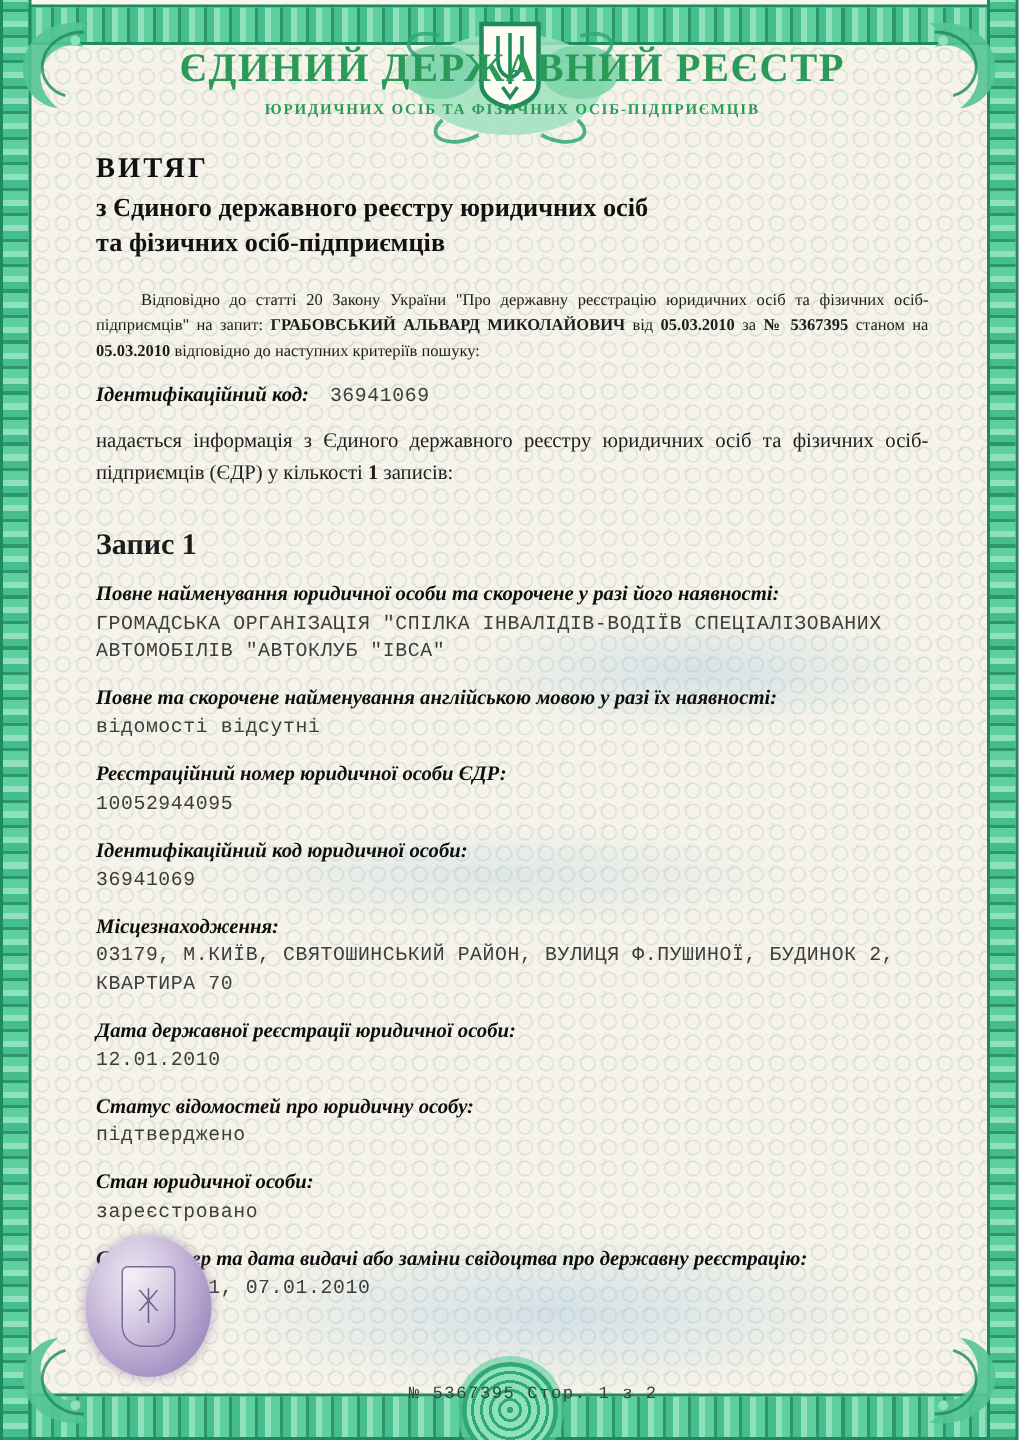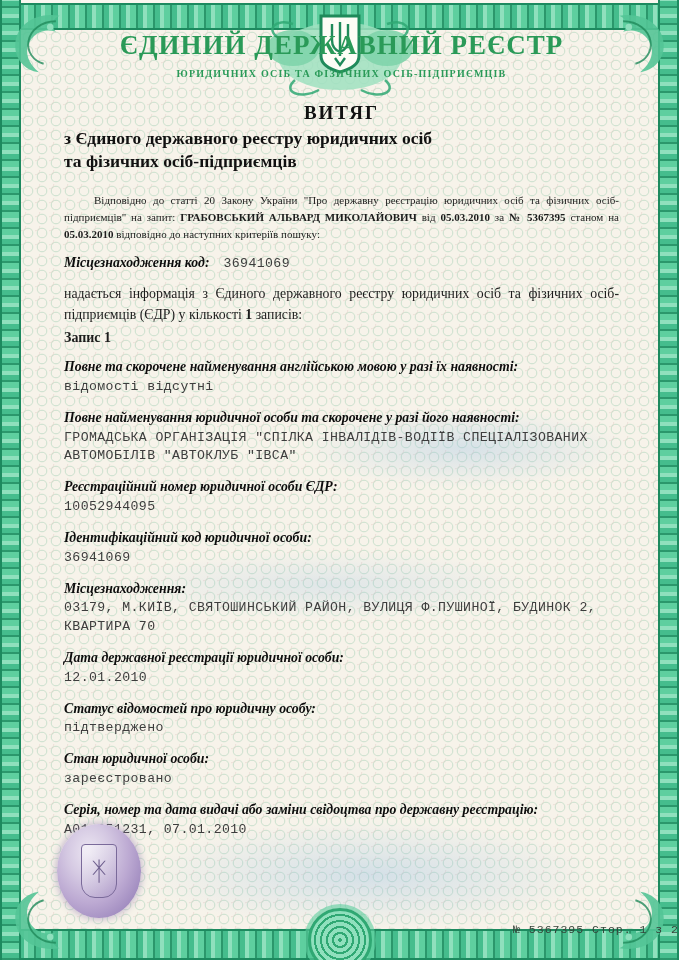--- a/index.html
+++ b/index.html
@@ -74,34 +74,34 @@
     color:#706190;font-size:26px;font-family:"DejaVu Sans", sans-serif;
   }
   
   .content{position:absolute;left:64px;right:60px;top:30px;z-index:3;}
   .header-row{display:flex;justify-content:space-between;align-items:baseline;margin-top:22px;padding-left:40px;padding-right:18px;}
   .series{font-size:15px;color:#2f9e60;letter-spacing:.5px;}
   .cert-no{font-family:"Liberation Sans", sans-serif;font-size:17px;font-weight:600;color:#222;}
   .cert-no .no-sign{color:#587a68;font-weight:400;}
   .reg-title{text-align:center;font-size:27px;font-weight:bold;color:#2a9a58;letter-spacing:1px;}
   .reg-sub{margin-top:7px;text-align:center;font-size:10px;font-weight:bold;color:#2a9a58;letter-spacing:1.2px;}
-  .doc-title{margin-top:23px;text-align:center;font-size:19px;font-weight:bold;letter-spacing:2px;color:#111;}
+  .doc-title{margin-top:23px;text-align:left;font-size:19px;font-weight:bold;letter-spacing:2px;color:#111;}
   .doc-sub{margin-top:3px;font-size:17.5px;font-weight:bold;line-height:1.32;color:#111;}
   .intro{margin-top:19px;font-size:11px;line-height:1.52;text-align:justify;text-indent:30px;}
   .intro b{font-weight:bold;}
   .search-line{margin-top:13px;display:flex;align-items:baseline;gap:14px;}
   .f-label{font-weight:bold;font-style:italic;font-size:13.8px;color:#0d0d0d;}
   .mono{font-family:"Liberation Mono","DejaVu Sans Mono",monospace;font-size:13.2px;color:#3d3d3d;letter-spacing:.4px;}
   .info{margin-top:13px;font-size:13.8px;line-height:1.5;text-align:justify;}
-  .record{margin-top:4px;font-weight:bold;font-size:14px;}
+  .record{margin-top:26px;font-weight:bold;font-size:20px;}
   .field{margin-top:12.5px;}
   .field .f-label{display:block;line-height:1.25;}
   .field .f-value{display:block;margin-top:2.5px;line-height:1.4;max-width:535px;white-space:pre-wrap;}
   .footer{
-    position:absolute;left:0;right:0;bottom:24px;z-index:3;text-align:right;padding-left:32px;
+    position:absolute;left:0;right:0;bottom:24px;z-index:3;text-align:center;padding-left:32px;
     font-family:"Liberation Mono","DejaVu Sans Mono",monospace;font-size:11.5px;color:#35443a;letter-spacing:1px;
   }
 </style>
 </head>
 <body>
 
 <div class="page">
 
   <div class="paper"></div>
   <div class="wash wash-1"></div>
@@ -168,37 +168,37 @@
 
     <div class="doc-title">ВИТЯГ</div>
     <div class="doc-sub">
       <div>з Єдиного державного реєстру юридичних осіб</div>
       <div>та фізичних осіб-підприємців</div>
     </div>
 
     <div class="intro"><span>Відповідно до статті 20 Закону України "Про державну реєстрацію юридичних осіб та фізичних осіб-підприємців" на запит: </span><b>ГРАБОВСЬКИЙ АЛЬВАРД МИКОЛАЙОВИЧ</b><span> від </span><b>05.03.2010</b><span> за </span><b>№ 5367395</b><span> станом на </span><b>05.03.2010</b><span> відповідно до наступних критеріїв пошуку:</span></div>
 
     <div class="search-line">
-      <span class="f-label">Місцезнаходження код:</span>
+      <span class="f-label">Ідентифікаційний код:</span>
       <span class="mono">36941069</span>
     </div>
 
     <div class="info"><span>надається інформація з Єдиного державного реєстру юридичних осіб та фізичних осіб-підприємців (ЄДР) у кількості </span><b>1</b><span> записів:</span></div>
 
     <div class="record">Запис 1</div>
 
+    <div class="field">
+      <span class="f-label">Повне найменування юридичної особи та скорочене у разі його наявності:</span>
+      <span class="f-value mono">ГРОМАДСЬКА ОРГАНІЗАЦІЯ "СПІЛКА ІНВАЛІДІВ-ВОДІЇВ СПЕЦІАЛІЗОВАНИХ АВТОМОБІЛІВ "АВТОКЛУБ "ІВСА"</span>
+    </div>
     <div class="field">
       <span class="f-label">Повне та скорочене найменування англійською мовою у разі їх наявності:</span>
       <span class="f-value mono">відомості відсутні</span>
     </div>
     <div class="field">
-      <span class="f-label">Повне найменування юридичної особи та скорочене у разі його наявності:</span>
-      <span class="f-value mono">ГРОМАДСЬКА ОРГАНІЗАЦІЯ "СПІЛКА ІНВАЛІДІВ-ВОДІЇВ СПЕЦІАЛІЗОВАНИХ АВТОМОБІЛІВ "АВТОКЛУБ "ІВСА"</span>
-    </div>
-    <div class="field">
       <span class="f-label">Реєстраційний номер юридичної особи ЄДР:</span>
       <span class="f-value mono">10052944095</span>
     </div>
     <div class="field">
       <span class="f-label">Ідентифікаційний код юридичної особи:</span>
       <span class="f-value mono">36941069</span>
     </div>
     <div class="field">
       <span class="f-label">Місцезнаходження:</span>
       <span class="f-value mono">03179, М.КИЇВ, СВЯТОШИНСЬКИЙ РАЙОН, ВУЛИЦЯ Ф.ПУШИНОЇ, БУДИНОК 2, КВАРТИРА 70</span>

